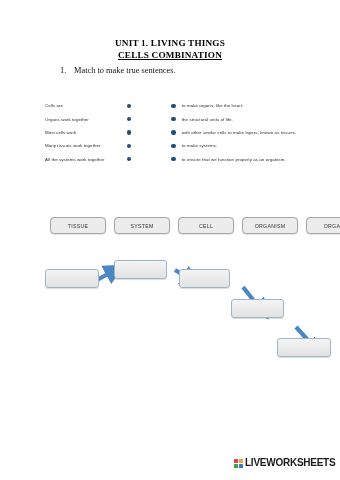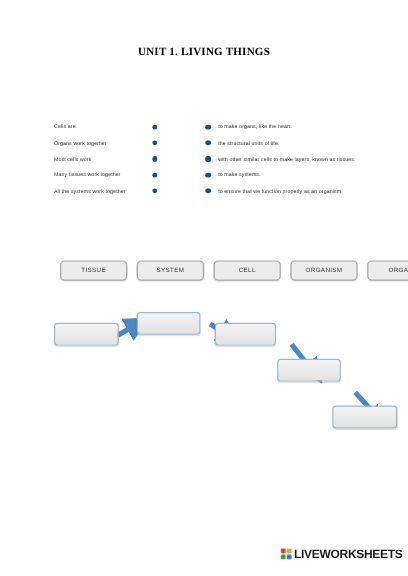--- a/index.html
+++ b/index.html
@@ -141,21 +141,21 @@
     border-radius: 3px;
     box-shadow: 0 0.6px 1px rgba(0,0,0,0.14);
   }
 
   
   .footer-logo {
     position: absolute;
     top: 457px;
     left: 234px;
     display: flex;
-    align-items: flex-start;
+    align-items: flex-end;
     gap: 2px;
   }
   .logo-grid {
     width: 9px;
     height: 9px;
     display: grid;
     grid-template-columns: 1fr 1fr;
     grid-template-rows: 1fr 1fr;
     gap: 0.7px;
     flex: 0 0 auto;
@@ -169,22 +169,26 @@
     color: #1a1a1a;
   }
 </style>
 </head>
 <body>
 
 <div class="page">
 
   <div class="title-block">
     <div class="title-line">UNIT 1. LIVING THINGS</div>
-  </div>
-
+    <div class="title-line underlined">CELLS COMBINATION</div>
+  </div>
+
+  <div class="exercise-heading" id="ex1-heading">
+    <span class="num">1.</span><span>Match to make true sentences.</span>
+  </div>
 
   <div class="match-area">
     <div class="match-row">
       <span class="match-left">Cells are</span>
       <span class="dot dot-left" style="background: rgb(31, 78, 121);"></span>
       <span class="dot dot-right" style="background: rgb(31, 78, 121);"></span>
       <span class="match-right">to make organs, like the heart.</span>
     </div>
     <div class="match-row">
       <span class="match-left">Organs work together</span>

